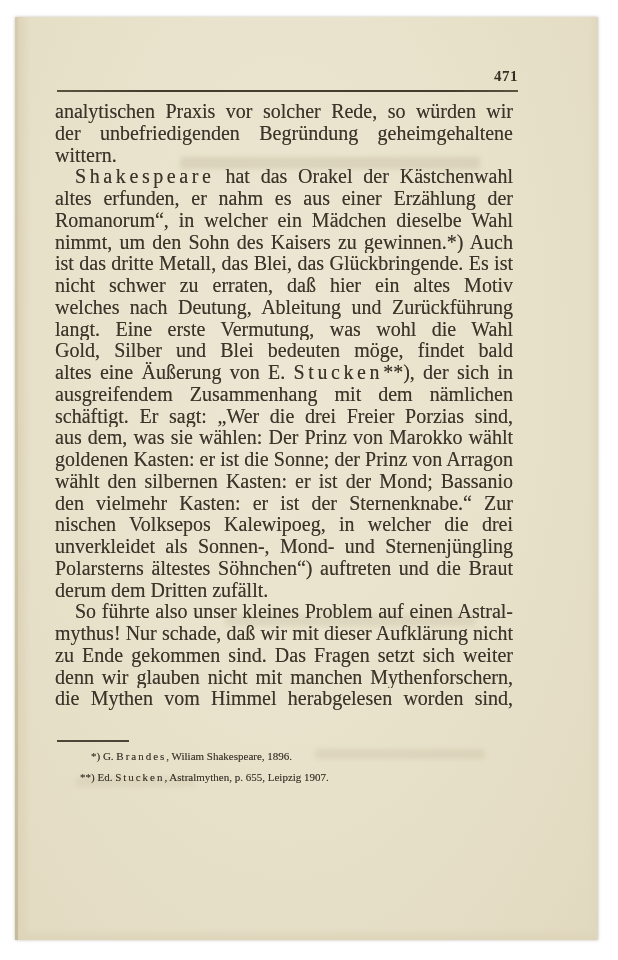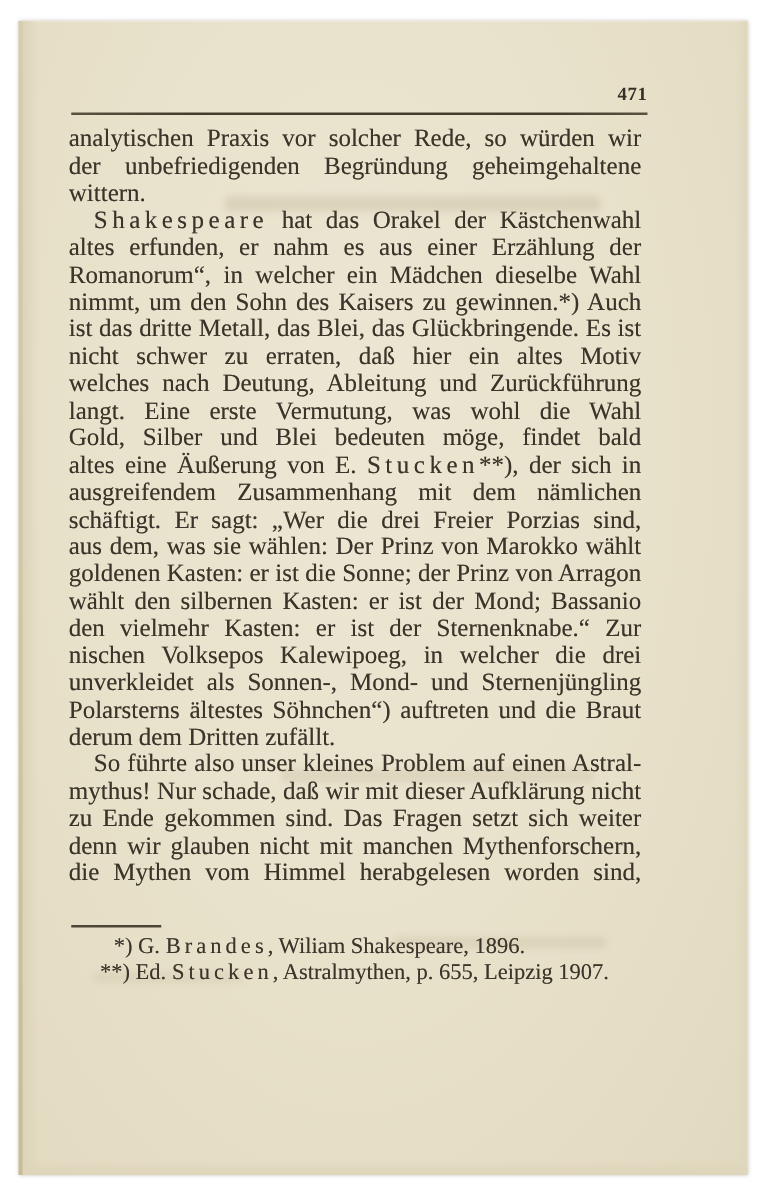--- a/index.html
+++ b/index.html
@@ -56,21 +56,21 @@
   }
   .bline.indent{ text-indent:20px; }
   .bline.plast{ text-align:center; text-align-last:left; }
   .sp{ letter-spacing:0.18em; }
   .fn-rule{
     position:absolute;left:42px;top:723px;width:72px;height:1.5px;
     background:#4c4636;
   }
   .footnotes{
     position:absolute;left:40px;top:729px;width:458px;
-    font-size:18px;line-height:21px;
+    font-size:11px;line-height:21px;
     color:#3b342a;
     text-shadow:0 0 0.5px rgba(59,52,42,0.5);
   }
   .fnline{ height:21px; text-align:left; overflow:hidden; }
   .ghost{
     position:absolute;
     background:rgba(178,168,136,0.28);
     filter:blur(2.5px);
     border-radius:3px;
   }

